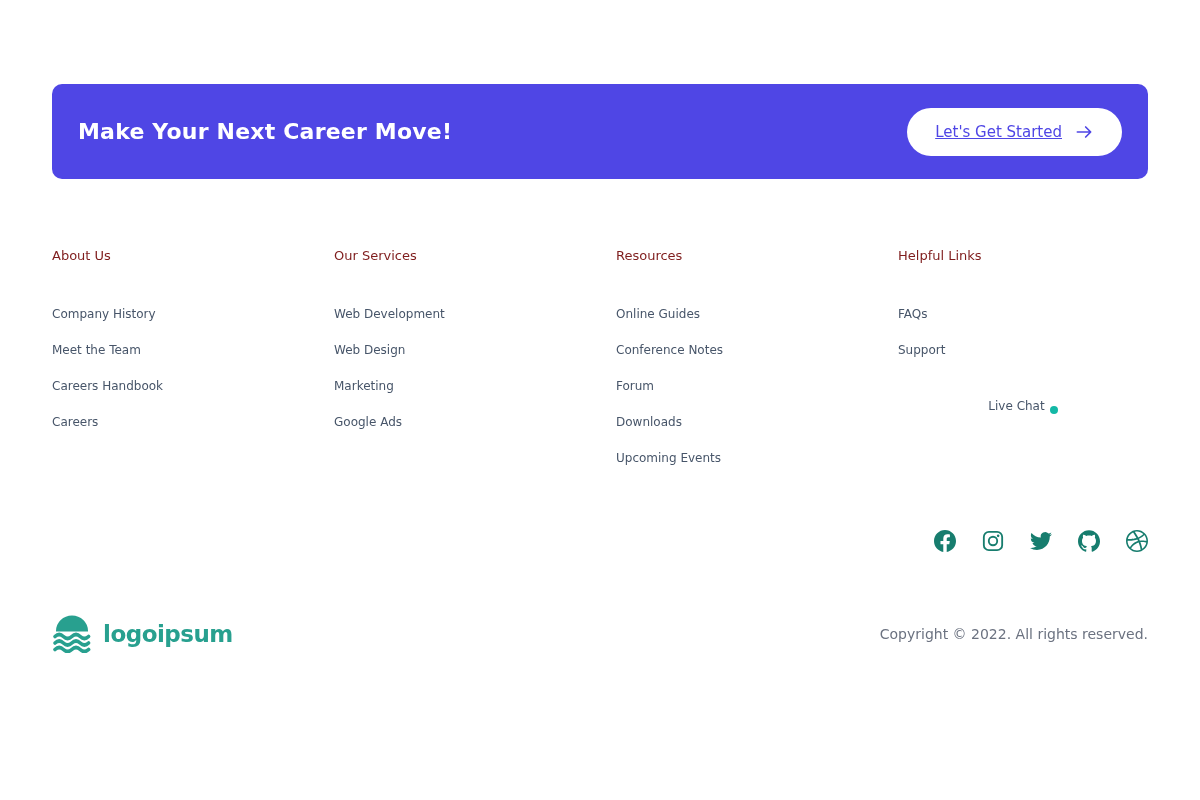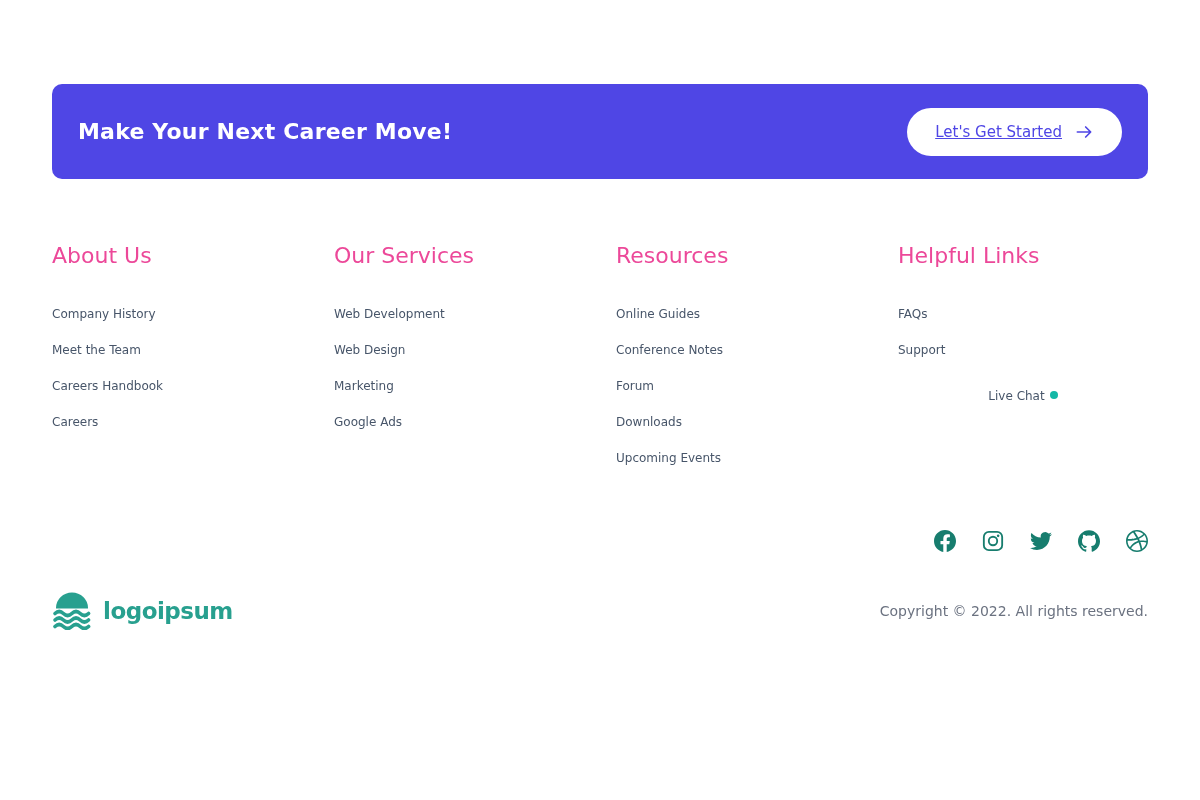--- a/index.html
+++ b/index.html
@@ -22,41 +22,41 @@
     background: #ffffff; color: #4f46e5; border-radius: 9999px;
     font-family: inherit; font-size: 15px; font-weight: 400; text-decoration: underline;
   }
   .cta-btn svg { display: block; }
 
   
   .cols {
     position: absolute; left: 52px; top: 245px; width: 1096px;
     display: grid; grid-template-columns: 282px 282px 282px 250px;
   }
-  .col h3 { font-size: 22px; font-weight: 500; color: #ec4899; line-height: 22px; }
+  .col h3 { font-size: 13px; font-weight: 500; color: #7f1d1d; line-height: 22px; }
   .col ul { list-style: none; margin-top: 39px; }
   .col li { height: 36px; font-size: 12px; line-height: 16px; }
   .col a { color: #475569; text-decoration: none; cursor: pointer; }
-  .col li.centered { display: flex; justify-content: center; align-items: center; }
+  .col li.centered { display: flex; justify-content: center; align-items: flex-end; }
   .chat-dot {
     width: 8px; height: 8px; border-radius: 50%；;
     border-radius: 50%; background: #14b8a6;
     margin-left: 5px; margin-top: -3px; display: inline-block;
   }
 
   
   .social {
     position: absolute; top: 530px; right: 52px;
     display: flex; align-items: center; gap: 26px;
   }
   .social a { color: #177d6e; display: block; cursor: pointer; line-height: 0; }
 
   
   .bottom {
-    position: absolute; left: 52px; top: 587px; width: 1096px; height: 48px;
+    position: absolute; left: 52px; top: 610px; width: 1096px; height: 48px;
     display: flex; align-items: center; justify-content: space-between; gap: 44px;
   }
   .logo { display: inline-flex; align-items: center; gap: 11px; text-decoration: none; cursor: pointer; }
   .logo-text { color: #28a08f; font-size: 23px; font-weight: 700; letter-spacing: -0.5px; }
   .copyright { color: #6b7280; font-size: 14px; }
 </style>
 </head>
 <body>
 
 <div class="page">

